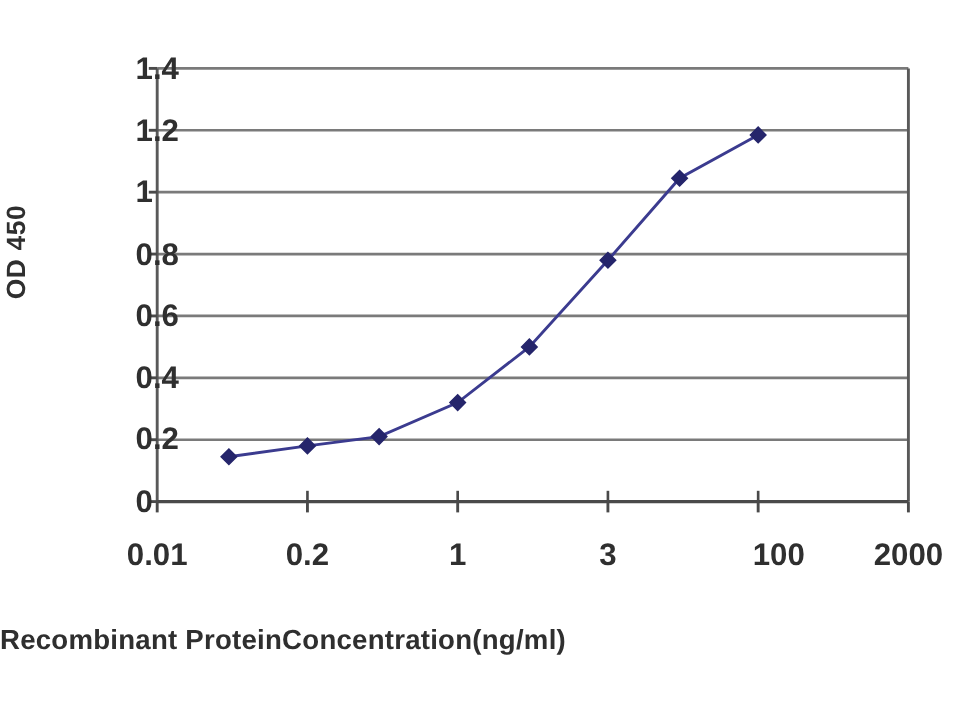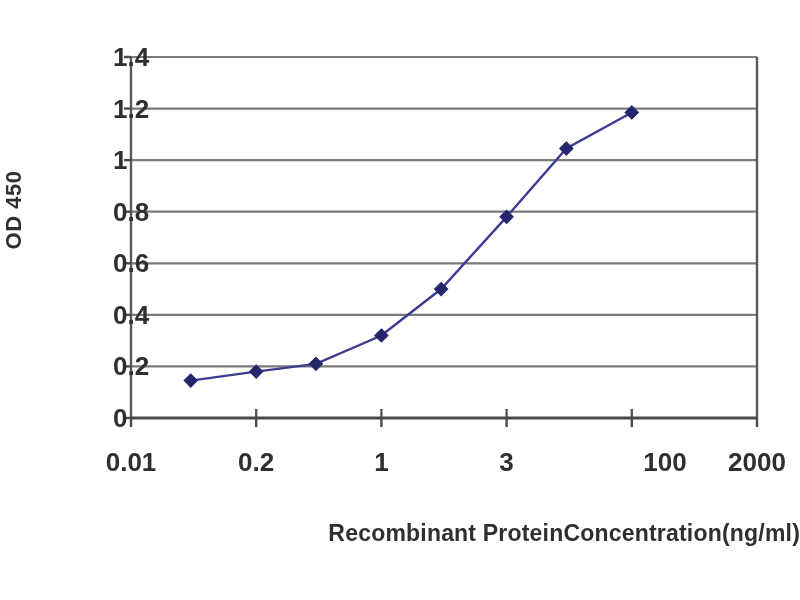--- a/index.html
+++ b/index.html
@@ -40,21 +40,21 @@
     letter-spacing: 0.5px;
     white-space: nowrap;
   }
 
   
   #x-axis-title {
     position: absolute;
     left: 0;
     top: 520px;
     width: 800px;
-    text-align: right;
+    text-align: left;
     font-size: 23px;
     font-weight: 700;
     color: #2f2f2f;
     letter-spacing: 0.2px;
     white-space: nowrap;
   }
 
   
   .ytick-label {
     position: absolute;
@@ -155,21 +155,21 @@
       <div class="ytick-label" style="top: 211.714px;">0.8</div>
       <div class="ytick-label" style="top: 160.143px;">1</div>
       <div class="ytick-label" style="top: 108.571px;">1.2</div>
       <div class="ytick-label" style="top: 57px;">1.4</div>
     </div>
   <div id="x-tick-labels">
       <div class="xtick-label" style="left: 131px;">0.01</div>
       <div class="xtick-label" style="left: 256.2px;">0.2</div>
       <div class="xtick-label" style="left: 381.4px;">1</div>
       <div class="xtick-label" style="left: 506.6px;">3</div>
-      <div class="xtick-label" style="left: 665px;">100</div>
+      <div class="xtick-label" style="left: 649px;">100</div>
       <div class="xtick-label" style="left: 757px;">2000</div>
     </div>
 
   <div id="y-axis-title">OD 450</div>
 
   <div id="x-axis-title">Recombinant ProteinConcentration(ng/ml)</div>
 
 </div>
 
 </body></html>

